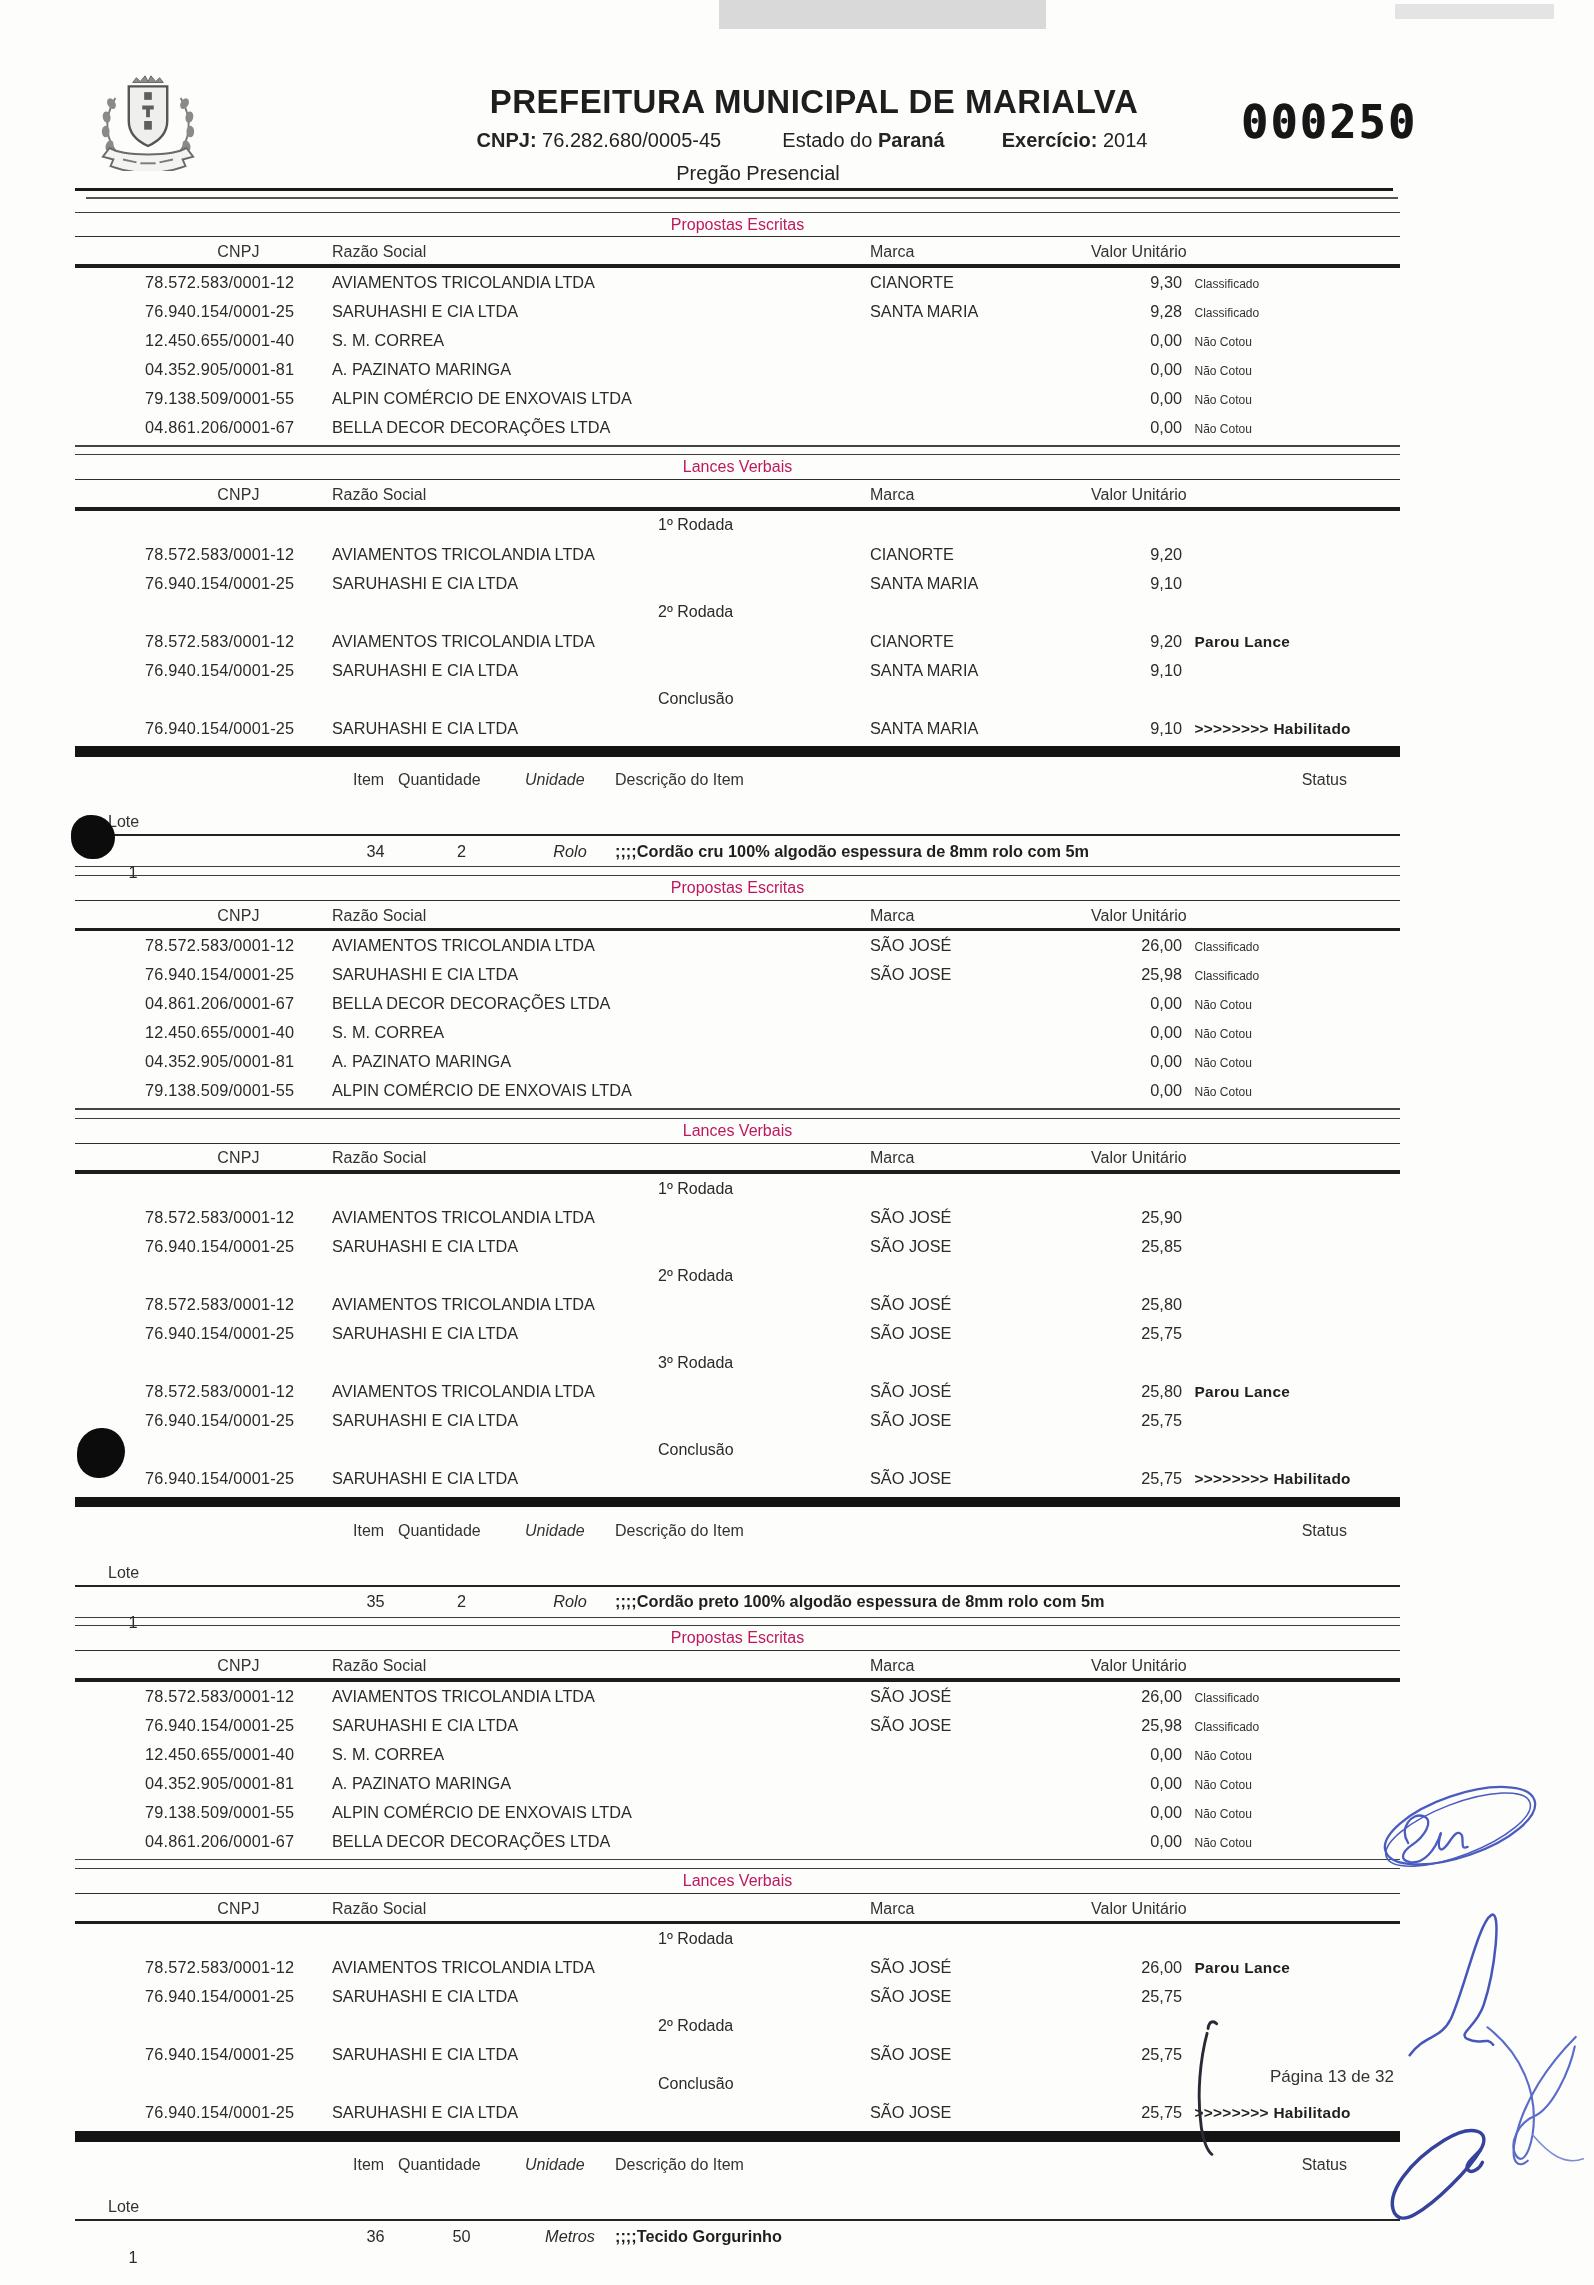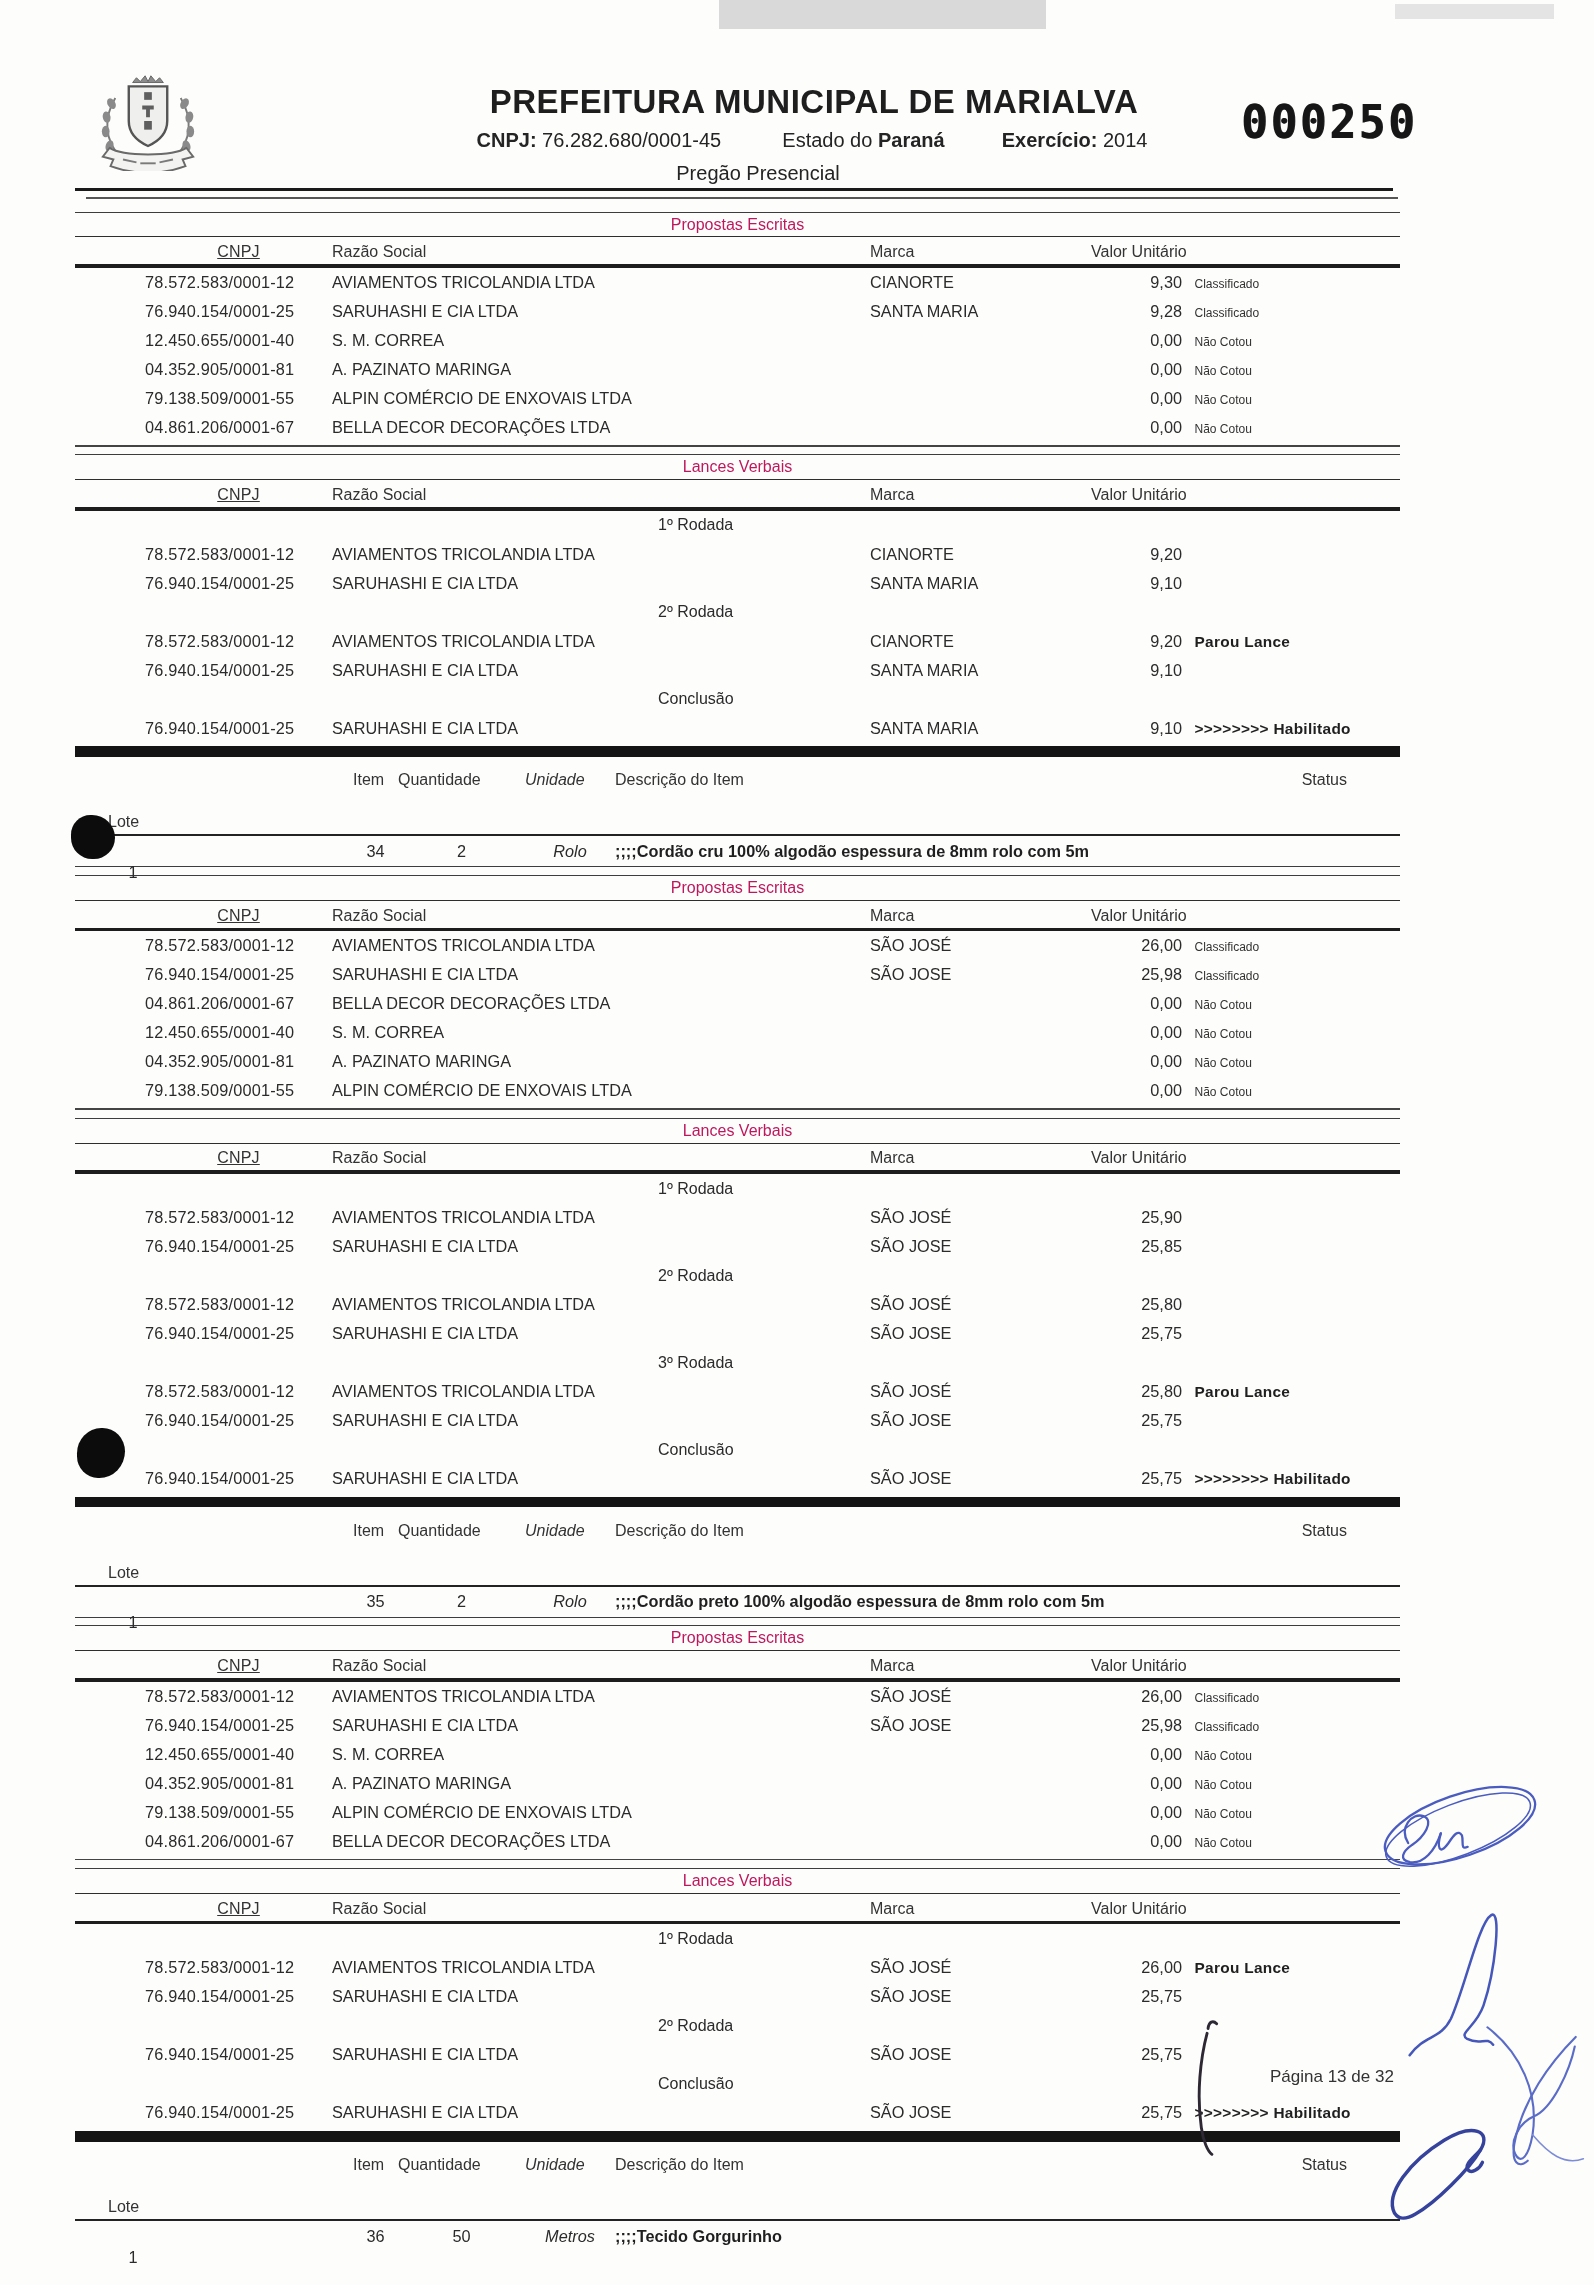--- a/index.html
+++ b/index.html
@@ -36,21 +36,21 @@
   .doc-body{position:absolute;left:0;top:204px;width:1595px;}
 
   .tbl{margin:7.7px 195px 0 75px;}
   .sec-title-row{text-align:center;border-top:1.9px solid #3d3d3d;border-bottom:1.9px solid #2e2e2e;
     padding:2.9px 0 2.9px;font-size:16px;color:#be185d;}
   .cols-header{display:flex;align-items:flex-end;padding:5.8px 0 2.9px;font-size:16px;color:#333;}
   .thick-rule{height:3.8px;background:#1d1d1d;}
   .row{display:flex;height:29px;align-items:center;font-size:16.3px;color:#2b2b2b;}
   .c{box-sizing:border-box;}
   .c.cnpj{width:257px;padding-left:70px;letter-spacing:0.2px;white-space:nowrap;}
-  .cols-header .c.cnpj{text-align:center;padding-left:70px;text-decoration:underline;}
+  .cols-header .c.cnpj{text-align:center;padding-left:70px;}
   .c.razao{width:538px;white-space:nowrap;}
   .c.marca{width:221px;white-space:nowrap;}
   .c.valor{width:91px;text-align:right;white-space:nowrap;}
   .c.note{flex:1;padding-left:12.5px;white-space:nowrap;}
   .small-note{font-size:12px;color:#333;}
   .flag{font-weight:bold;font-size:15.4px;letter-spacing:0.3px;color:#1f1f1f;}
   .group-row .group-label{padding-left:583px;font-size:16px;color:#2b2b2b;}
   .end-thin{height:1.9px;background:#444;margin-top:2.9px;}
   .end-band{height:10.6px;background:#141414;margin-top:3.8px;}
 
@@ -110,21 +110,21 @@
           <line x1="48" y1="96" x2="64" y2="96"></line>
           <line x1="68" y1="95" x2="82" y2="92"></line>
       </g>
     </svg>
   </div>
 
   <div class="hdr-title">PREFEITURA MUNICIPAL DE MARIALVA</div>
 
   <div class="hdr-line2">
     <span class="b">CNPJ:</span>
-    <span>76.282.680/0001-45</span>
+    <span>76.282.680/0005-45</span>
     <span class="gap1"></span>
     <span>Estado do</span>
     <span class="b">Paraná</span>
     <span class="gap2"></span>
     <span class="b">Exercício:</span>
     <span>2014</span>
   </div>
 
   <div class="stamp">000250</div>
 

